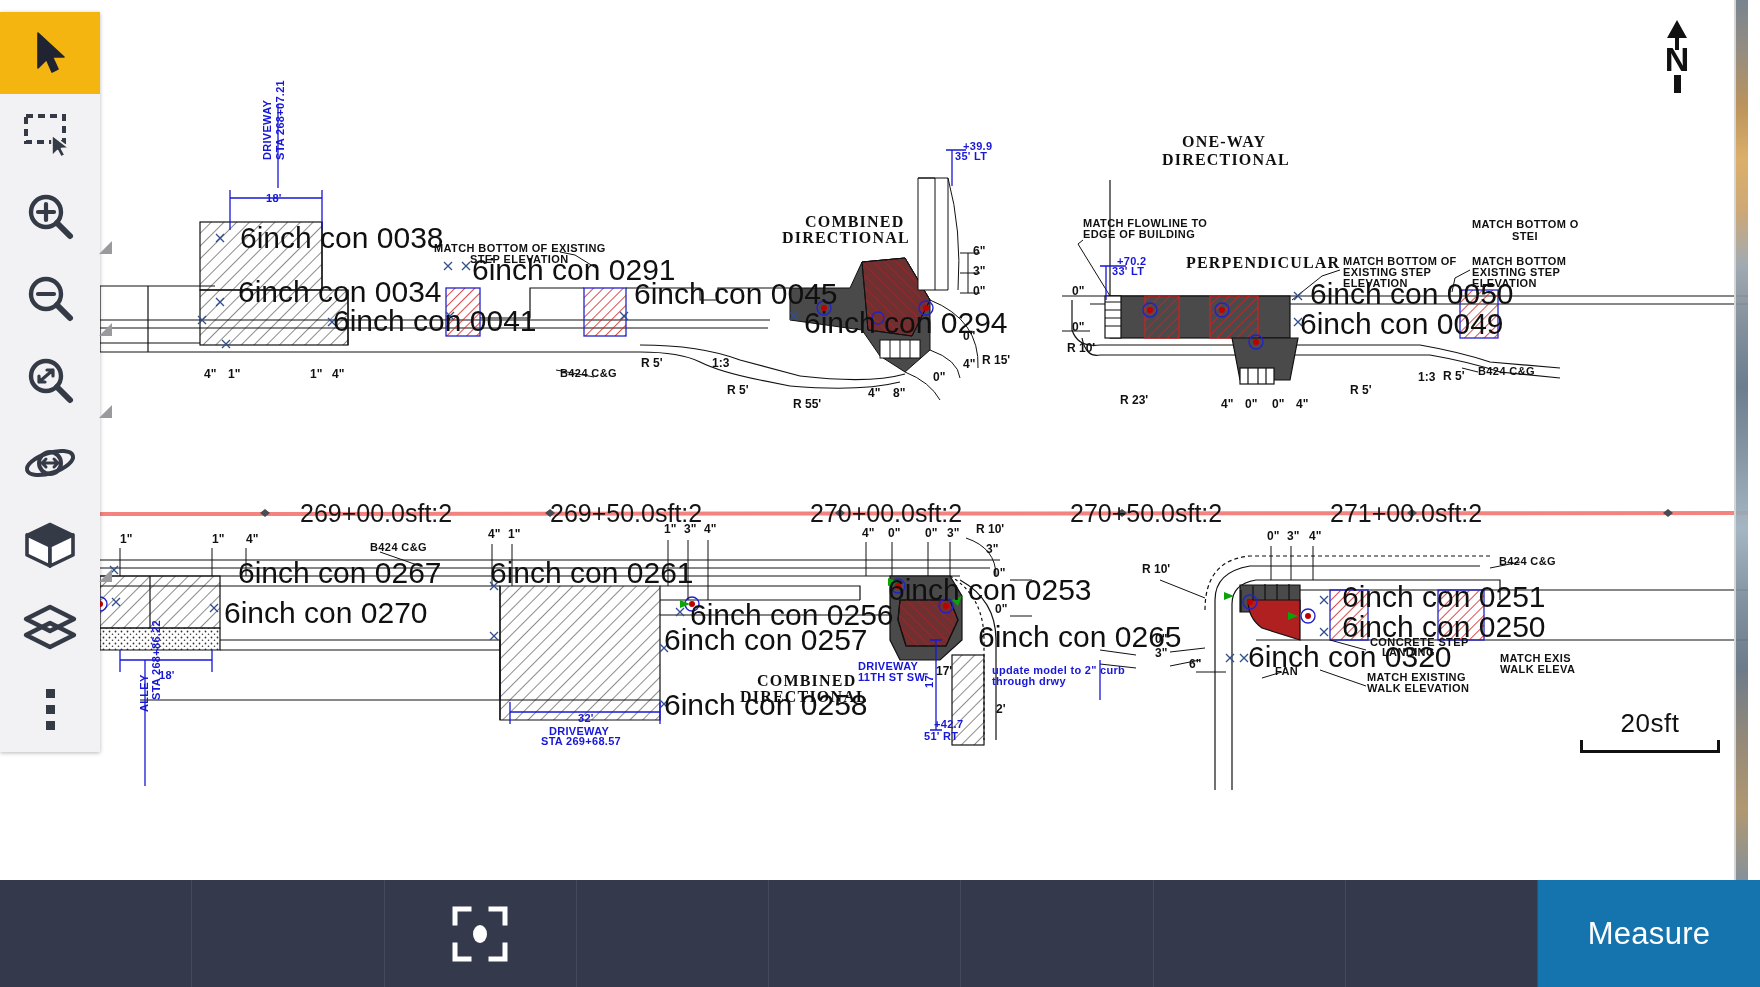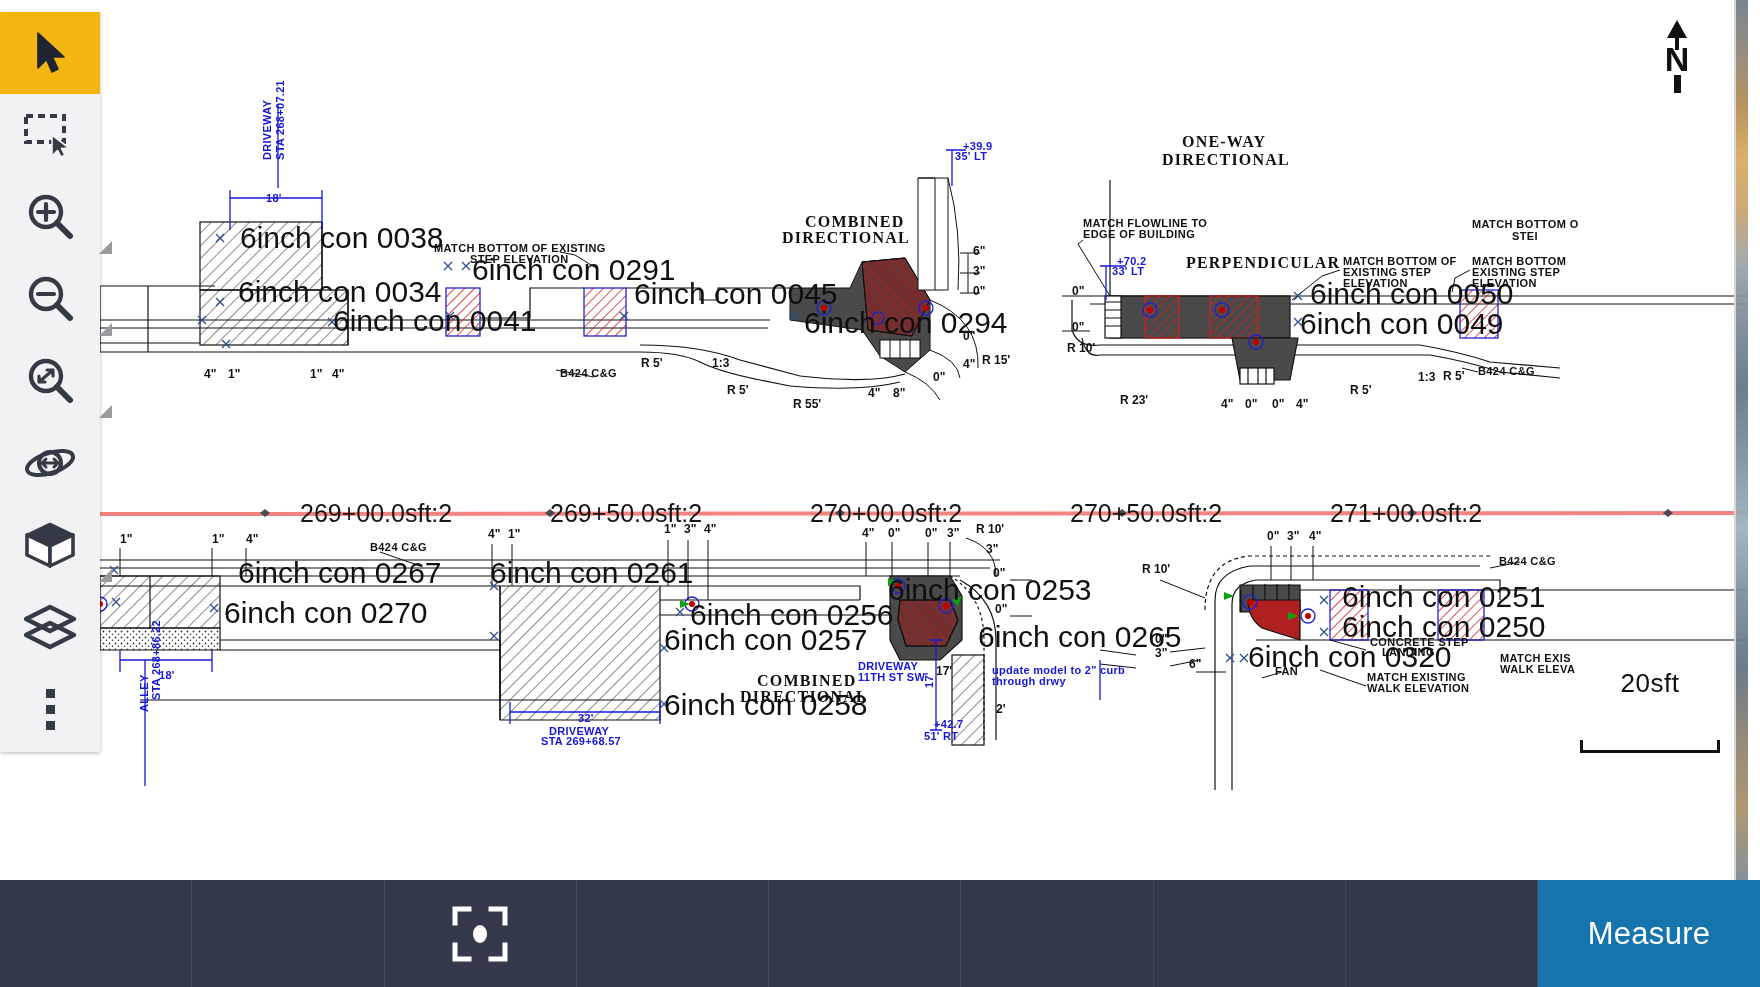--- a/index.html
+++ b/index.html
@@ -71,21 +71,20 @@
   
   #north-arrow {
     position:absolute; right:42px; top:18px; width:58px; height:82px;
     display:flex; flex-direction:column; align-items:center; justify-content:flex-start;
     pointer-events:none;
   }
   #scale-bar {
     position:absolute; right:22px; bottom:127px; width:152px;
     display:flex; flex-direction:column; align-items:center;
     pointer-events:none;
-    gap:40px;
   }
   #scale-bar .sb-label { font-size:26px; color:#111; letter-spacing:.5px; }
   #scale-bar .sb-rule {
     width:140px; height:13px; border-left:3px solid #111; border-right:3px solid #111;
     border-bottom:3px solid #111; margin-top:1px;
   }
 
   
   .cad-tag   { font-family:"Liberation Sans", sans-serif; font-size:30px; fill:#101010; }
   .cad-small { font-family:"Liberation Sans", sans-serif; font-size:11px; font-weight:bold; fill:#101010; letter-spacing:.4px; }

